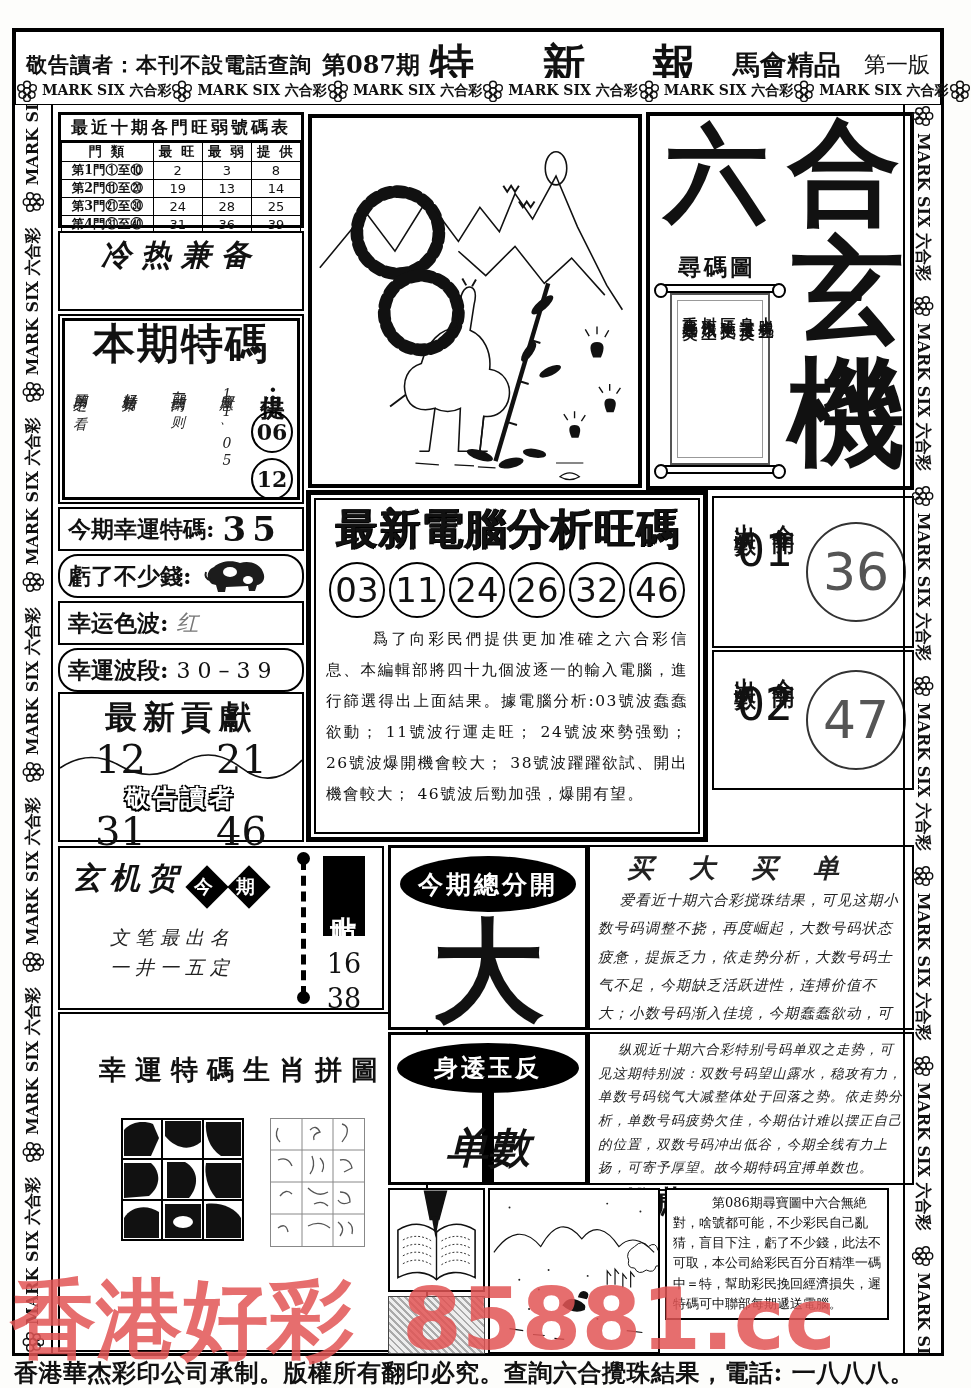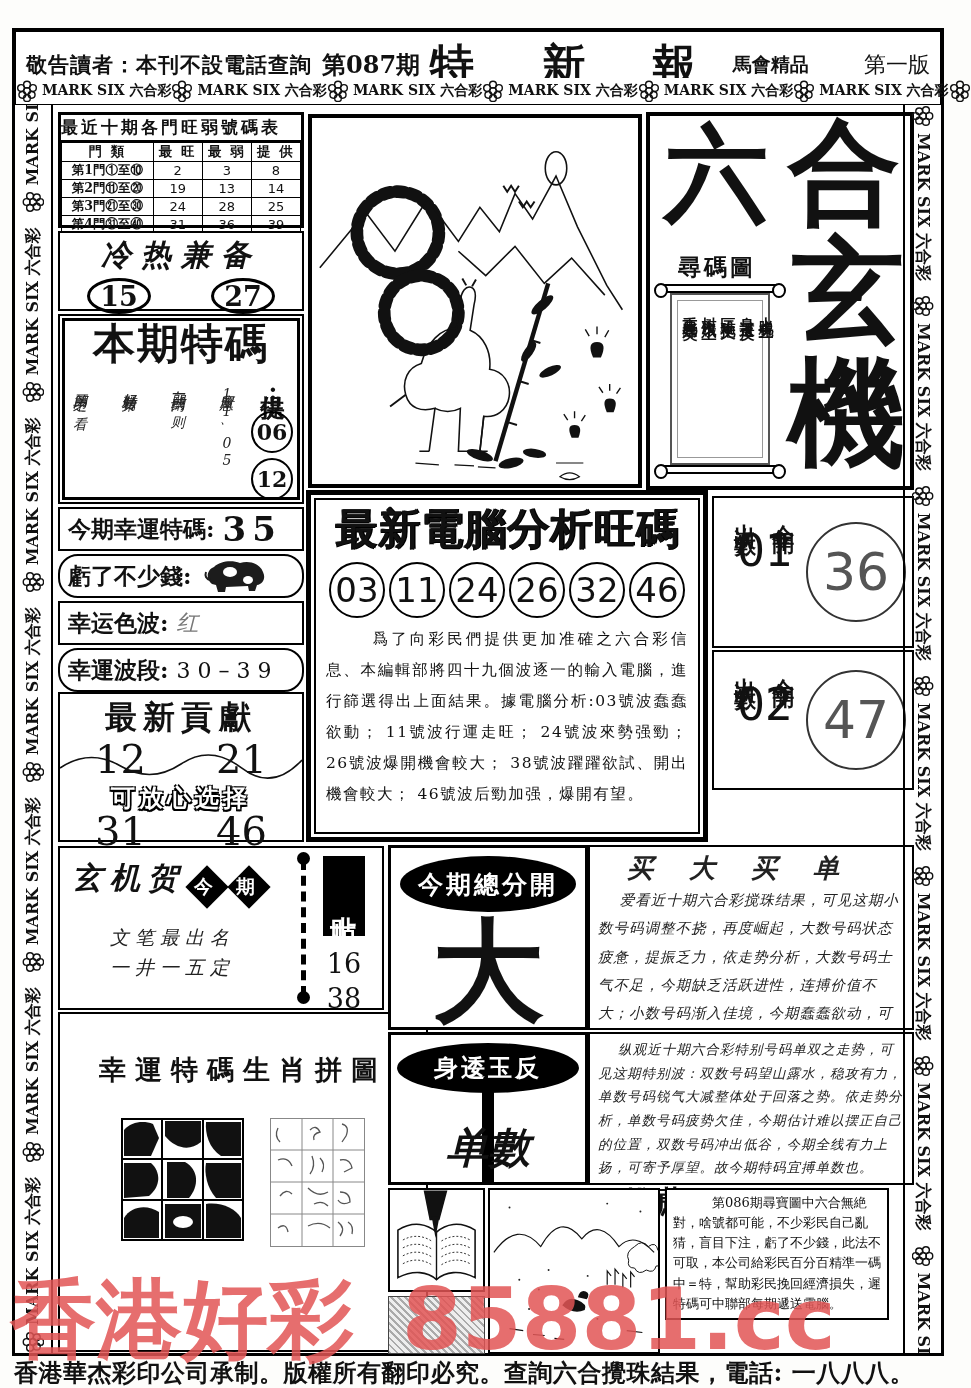--- a/index.html
+++ b/index.html
@@ -12,39 +12,39 @@
   .sans { font-family:"DejaVu Sans","Liberation Sans",sans-serif; }
   .hand { font-style:italic; letter-spacing:1px; color:#222; }
   .v { writing-mode:vertical-rl; text-orientation:upright; }
 
   
   .header-box { left:12px; top:28px; width:932px; height:74px; border:4px solid #000; background:#fff;
     display:flex; align-items:center; padding:0 10px; gap:10px; }
   .hdr-notice { font-size:21px; font-weight:bold; letter-spacing:1px; }
   .hdr-issue  { font-size:24px; font-weight:bold; }
   .hdr-title  { font-size:44px; font-weight:bold; letter-spacing:26px; white-space:nowrap; }
-  .hdr-sub    { font-size:19px; font-weight:bold;text-align:center; }
+  .hdr-sub    { font-size:27px; font-weight:bold;text-align:center; }
   .hdr-ed     { font-size:22px; margin-left:auto; }
   .flower-row { left:16px; top:78px; width:924px; height:26px; display:flex; align-items:center;
     justify-content:space-between; background:#fff; z-index:3; }
   .flower-item { display:flex; align-items:center; gap:4px; font-size:14px; font-weight:bold; white-space:nowrap; }
   svg.flower { width:22px; height:22px; }
   .main-frame { left:12px; top:102px; width:932px; height:1254px; border:3px solid #000; background:#fff; }
   .strip { top:105px; width:38px; height:1248px; overflow:hidden; z-index:2; }
   .strip.left { left:15px; border-right:2px solid #000; }
   .strip.right{ left:903px; border-left:2px solid #000; }
   .strip-inner { position:absolute; width:1248px; height:38px; left:50%; top:50%;
     white-space:nowrap; line-height:38px; display:flex; align-items:center; gap:14px; }
   .strip.left  .strip-inner { transform:translate(-50%,-50%) rotate(-90deg); }
   .strip.right .strip-inner { transform:translate(-50%,-50%) rotate(90deg); }
   .strip-item { display:flex; align-items:center; gap:6px; font-size:16px; font-weight:bold; }
 
   
   .tbl-box { left:58px; top:112px; width:246px; height:116px; border:3px solid #000; background:#fff; }
-  .tbl-title { font-size:17px; font-weight:bold; letter-spacing:3px; border-bottom:2px solid #000; padding:1px 0; }
+  .tbl-title { font-size:17px; font-weight:bold; text-align:center; letter-spacing:3px; border-bottom:2px solid #000; padding:1px 0; }
   table.hc { width:100%; border-collapse:collapse; }
   table.hc th, table.hc td { border:1px solid #000; font-size:13.5px; text-align:center; padding:0; height:17px; }
   table.hc th { font-weight:bold; letter-spacing:2px; }
   table.hc td.cat { font-size:12.5px; font-weight:bold; letter-spacing:0; }
   table.hc td.num { font-family:"DejaVu Sans","Liberation Sans",sans-serif; font-size:13px; }
 
   .coldhot { left:58px; top:231px; width:246px; height:80px; border:2px solid #000; background:#fff; text-align:center; }
   .coldhot-title { font-size:30px; font-weight:900; font-style:italic; letter-spacing:10px; margin-top:2px; }
   .coldhot-nums { display:flex; justify-content:center; gap:60px; margin-top:2px; }
   .oval-num { display:inline-flex; align-items:center; justify-content:center; border:3px solid #000;
@@ -363,24 +363,20 @@
           <td class="num">47</td>
           <td class="num">45</td>
           <td class="num">44</td>
         </tr>
   </tbody>
     </table>
 </div>
 
 <div class="abs coldhot">
   <div class="coldhot-title">冷热兼备</div>
-  <div class="coldhot-nums">
-    <span class="oval-num">15</span>
-    <span class="oval-num">27</span>
-  </div>
 </div>
 
 <div class="abs special">
   <div class="special-inner">
     <div class="special-title">本期特碼</div>
     <div class="provide-col">
       <span class="provide-label v">提供:</span>
       <span class="circ-num">06</span>
       <span class="circ-num">12</span>
     </div>
@@ -417,21 +413,21 @@
 
 <div class="contrib">
   <div class="contrib-title">最新貢獻</div>
   <svg class="contrib-wave" viewBox="0 0 244 36">
     <path d="M0,22 Q30,2 61,20 T122,18 T183,22 T244,14" fill="none" stroke="#111" stroke-width="1.6"></path>
   </svg>
   <div class="contrib-nums">
     <span>12</span>
     <span>21</span>
   </div>
-  <div class="bubble">可放心选择</div>
+  <div class="bubble">敬告讀者</div>
   <div class="contrib-nums2">
     <span>31</span>
     <span>46</span>
   </div>
 </div>
 
 <div class="xuanji">
   <div class="xj-title">
     <span>玄机贺</span><span class="diamond"><span>今</span></span><span class="diamond"><span>期</span></span>
   </div>

